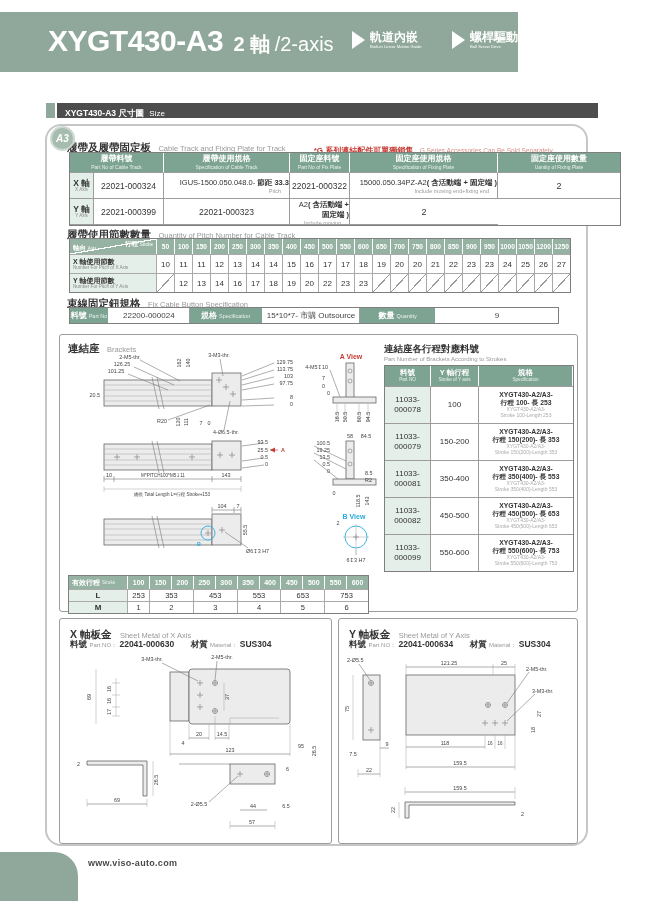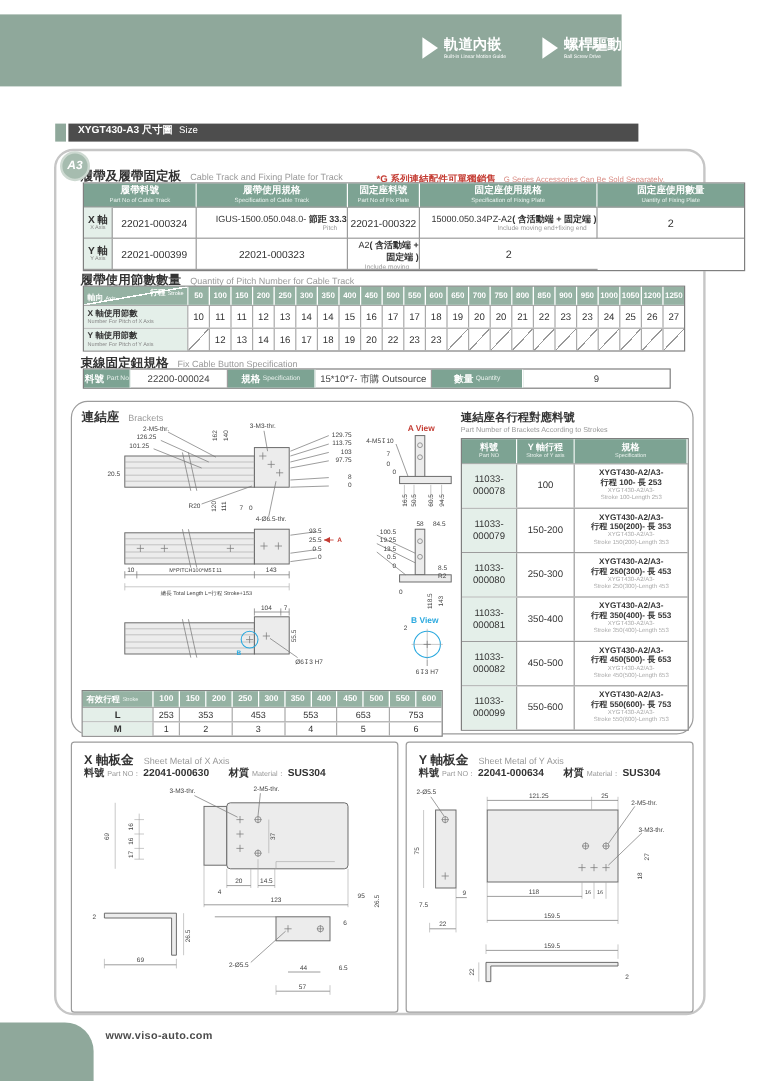--- a/index.html
+++ b/index.html
@@ -18,22 +18,22 @@
   .hdr-title .axzh{font-size:20px;font-weight:bold;margin-left:6px}
   .hdr-title .axen{font-size:20px;font-weight:normal}
   .badge{position:absolute;top:19px;display:flex;align-items:center;gap:5px;color:#fff}
   .badge .tri{width:0;height:0;border-left:13px solid #fff;border-top:9px solid transparent;border-bottom:9px solid transparent}
   .badge .bz{font-size:12px;font-weight:bold;line-height:1.1;display:block}
   .badge .be{font-size:4.2px;line-height:1.2;display:block;white-space:nowrap}
   .badge1{left:352px}.badge2{left:452px}
 
   
   .size-sq{position:absolute;left:46px;top:103px;width:9px;height:15px;background:var(--g)}
-  .size-bar{position:absolute;left:57px;top:103px;width:475px;height:15px;background:var(--bar);
-    color:#fff;font-size:8.5px;line-height:10px;padding-left:8px}
+  .size-bar{position:absolute;left:57px;top:103px;width:541px;height:15px;background:var(--bar);
+    color:#fff;font-size:8.5px;line-height:21px;padding-left:8px}
   .size-bar .z{font-weight:bold}
   .size-bar .e{font-weight:normal;font-size:8px;margin-left:3px}
 
   
   .box{position:absolute;left:45px;top:124px;width:543px;height:722px;
     border:2px solid #c6c6c6;border-radius:16px;background:#fff}
   .a3{position:absolute;left:50px;top:126px;width:25px;height:25px;border-radius:50%;
     background:#a6bcaf;border:2px solid #cdd9d1;color:#fff;font-style:italic;font-weight:bold;
     font-size:10px;display:flex;align-items:center;justify-content:center;z-index:3}
 
@@ -87,21 +87,21 @@
   .btn-table{position:absolute;left:22px;top:181px;width:490px;height:17px;display:grid;
     grid-template-columns:8% 16.5% 15% 20% 15.5% 25%;border:1px solid #7f7f7f;font-size:8px;background:#fff}
   .bt{display:flex;align-items:center;justify-content:center;border-right:1px solid #9c9c9c;white-space:nowrap;overflow:hidden}
   .bt:last-child{border-right:none}
   .bth{background:var(--tg);color:#fff;border-right:1px solid #fff}
   .bth .z{font-weight:bold;font-size:8px}
   .bth .e{font-size:5.5px;margin-left:2px;color:#eaf2ee}
   .btv{font-size:8px;color:#444}
 
   
-  .brk{position:absolute;left:12px;top:208px;width:519px;height:278px;border:1px solid #9c9c9c;border-radius:14px;background:#fff}
+  .brk{position:absolute;left:12px;top:208px;width:519px;height:278px;border:1px solid #9c9c9c;border-radius:3px;background:#fff}
   .brk-title{position:absolute;left:8px;top:3px}
   .brk-svg{position:absolute;left:2px;top:14px}
 
   .stk{position:absolute;left:8px;top:240px;width:301px;border:1px solid #7f7f7f;font-size:8px;background:#fff}
   .srow{display:flex;height:12px}
   .srow.sh{height:13px}
   .srow+.srow{border-top:1px solid #aaa}
   .sl{width:60px;display:flex;align-items:center;justify-content:flex-start;padding-left:3px;white-space:nowrap;overflow:hidden}
   .srow.sh .sl{background:var(--hg);color:#fff}
   .srow.sh .sl .z{font-size:7px;font-weight:bold}
@@ -159,20 +159,25 @@
   .thin{stroke:#a5a5a5;stroke-width:.5;fill:none}
   .rs{stroke:var(--red);stroke-width:.7;fill:none}
   .bs{stroke:var(--blue);stroke-width:.9;fill:none}
 </style>
 </head>
 <body>
 
 <div class="page">
 
   <div class="hdr">
+    <div class="hdr-title">
+      <span class="model">XYGT430-A3</span>
+      <span class="axzh">2 軸</span>
+      <span class="axen">/2-axis</span>
+    </div>
     <div class="badge badge1">
       <span class="tri"></span>
       <span>
         <span class="bz">軌道內嵌</span>
         <span class="be">Built-in Linear Motion Guide</span>
       </span>
     </div>
     <div class="badge badge2">
       <span class="tri"></span>
       <span>
@@ -617,30 +622,20 @@
               <div class="bp-part">11033-000079</div>
               <div class="bp-stroke">150-200</div>
               <div class="bp-spec">
                 <div class="z">XYGT430-A2/A3-</div>
                 <div class="z">行程 150(200)- 長 353</div>
                 <div class="e">XYGT430-A2/A3-</div>
                 <div class="e">Stroke 150(200)-Length 353</div>
               </div>
             </div>
               <div class="bp-row">
-              <div class="bp-part">11033-000080</div>
-              <div class="bp-stroke">250-300</div>
-              <div class="bp-spec">
-                <div class="z">XYGT430-A2/A3-</div>
-                <div class="z">行程 250(300)- 長 453</div>
-                <div class="e">XYGT430-A2/A3-</div>
-                <div class="e">Stroke 250(300)-Length 453</div>
-              </div>
-            </div>
-              <div class="bp-row">
               <div class="bp-part">11033-000081</div>
               <div class="bp-stroke">350-400</div>
               <div class="bp-spec">
                 <div class="z">XYGT430-A2/A3-</div>
                 <div class="z">行程 350(400)- 長 553</div>
                 <div class="e">XYGT430-A2/A3-</div>
                 <div class="e">Stroke 350(400)-Length 553</div>
               </div>
             </div>
               <div class="bp-row">

